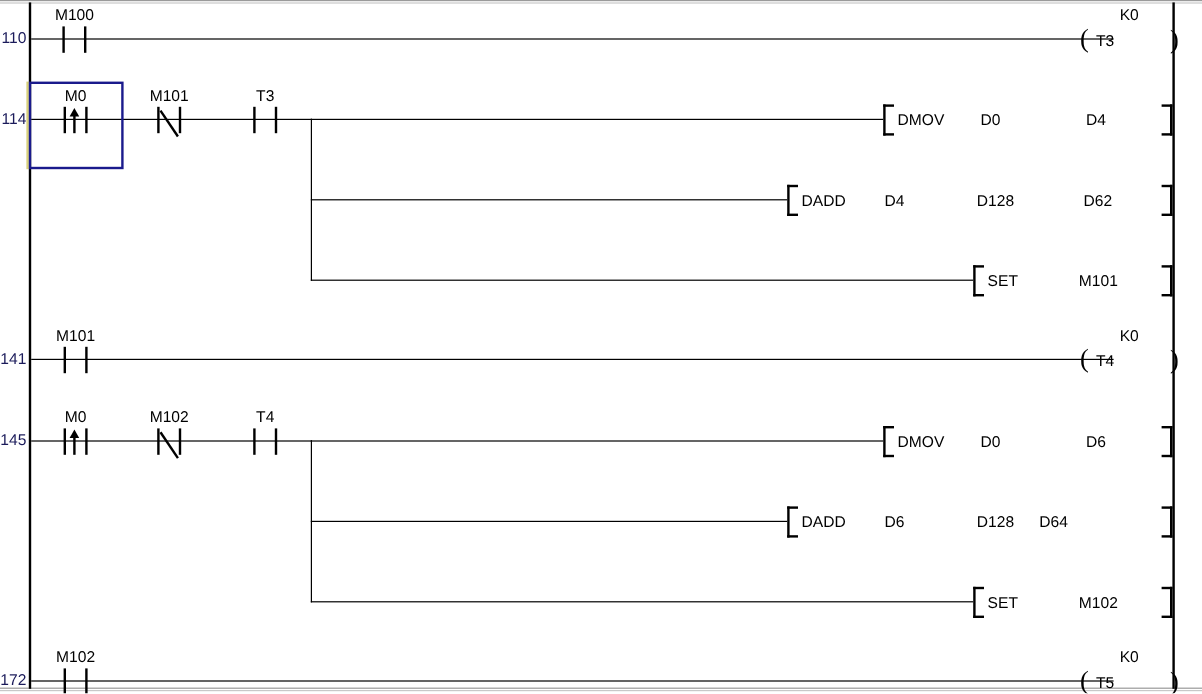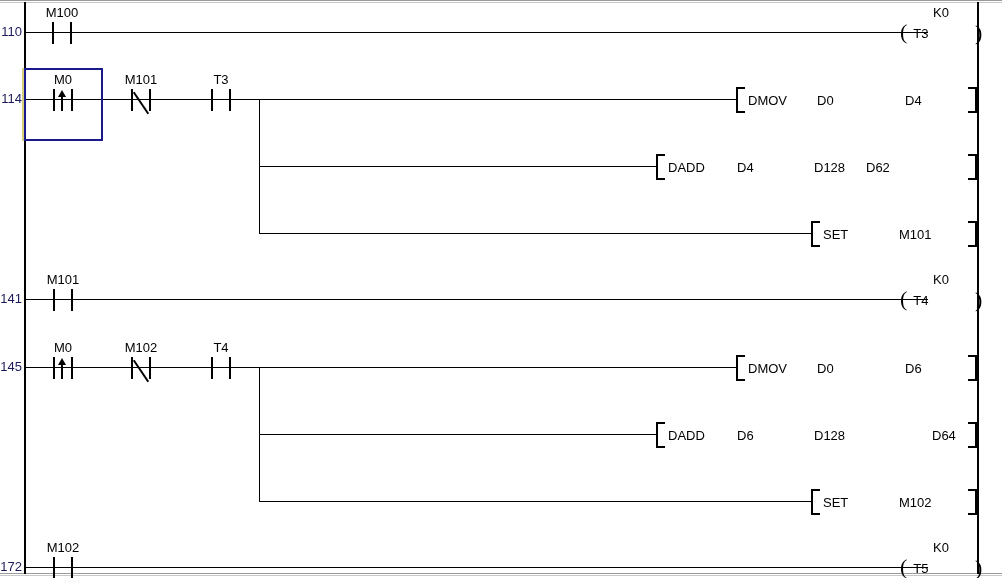--- a/index.html
+++ b/index.html
@@ -290,21 +290,21 @@
   <div class="inst-mn" style="left:748px; top:100px;">DMOV</div>
   <div class="inst-arg" style="left:817px; top:100px;">D0</div>
   <div class="inst-arg" style="left:905px; top:100px;">D4</div>
   <div class="brk-close" style="left:968px; top:100px;"></div>
 
   <div class="h-wire" style="left:259px; top:166px; width:397px;"></div>
   <div class="brk-open" style="left:656px; top:167px;"></div>
   <div class="inst-mn" style="left:668px; top:167px;">DADD</div>
   <div class="inst-arg" style="left:737px; top:167px;">D4</div>
   <div class="inst-arg" style="left:814px; top:167px;">D128</div>
-  <div class="inst-arg" style="left:866px; top:167px;">D62</div>
+  <div class="inst-arg" style="left:903px; top:167px;">D62</div>
   <div class="brk-close" style="left:968px; top:167px;"></div>
 
   <div class="h-wire" style="left:259px; top:233px; width:552px;"></div>
   <div class="brk-open" style="left:811px; top:234px;"></div>
   <div class="inst-mn" style="left:823px; top:234px;">SET</div>
   <div class="inst-arg" style="left:899px; top:234px;">M101</div>
   <div class="brk-close" style="left:968px; top:234px;"></div>
 
   <div class="step-no" style="top:291px;">141</div>
   <div class="h-wire" style="left:26px; top:299px; width:902px;"></div>
@@ -352,21 +352,21 @@
   <div class="inst-mn" style="left:748px; top:368px;">DMOV</div>
   <div class="inst-arg" style="left:817px; top:368px;">D0</div>
   <div class="inst-arg" style="left:905px; top:368px;">D6</div>
   <div class="brk-close" style="left:968px; top:368px;"></div>
 
   <div class="h-wire" style="left:259px; top:434px; width:397px;"></div>
   <div class="brk-open" style="left:656px; top:435px;"></div>
   <div class="inst-mn" style="left:668px; top:435px;">DADD</div>
   <div class="inst-arg" style="left:737px; top:435px;">D6</div>
   <div class="inst-arg" style="left:814px; top:435px;">D128</div>
-  <div class="inst-arg" style="left:932px; top:435px;">D64</div>
+  <div class="inst-arg" style="left:866px; top:435px;">D64</div>
   <div class="brk-close" style="left:968px; top:435px;"></div>
 
   <div class="h-wire" style="left:259px; top:501px; width:552px;"></div>
   <div class="brk-open" style="left:811px; top:502px;"></div>
   <div class="inst-mn" style="left:823px; top:502px;">SET</div>
   <div class="inst-arg" style="left:899px; top:502px;">M102</div>
   <div class="brk-close" style="left:968px; top:502px;"></div>
 
   <div class="step-no" style="top:559px;">172</div>
   <div class="h-wire" style="left:26px; top:567px; width:902px;"></div>

